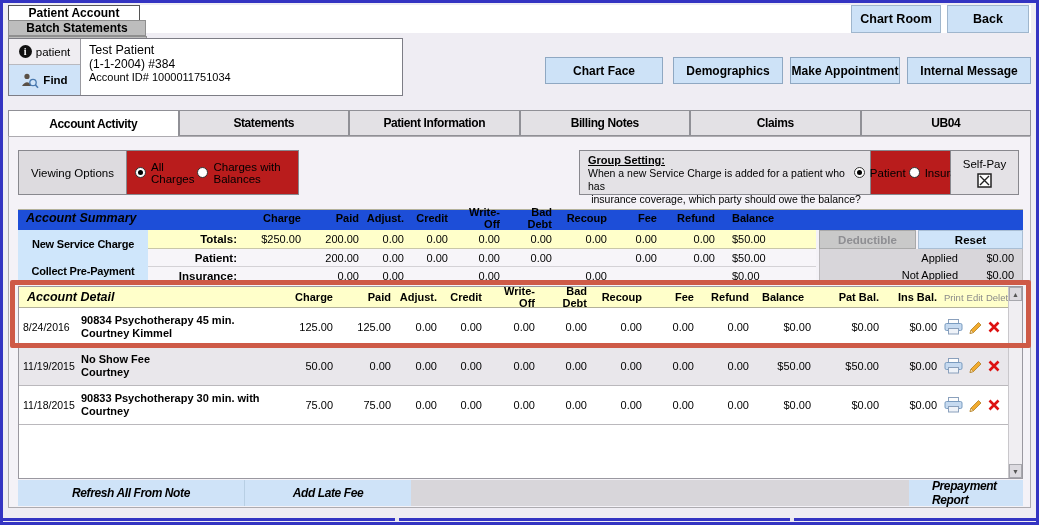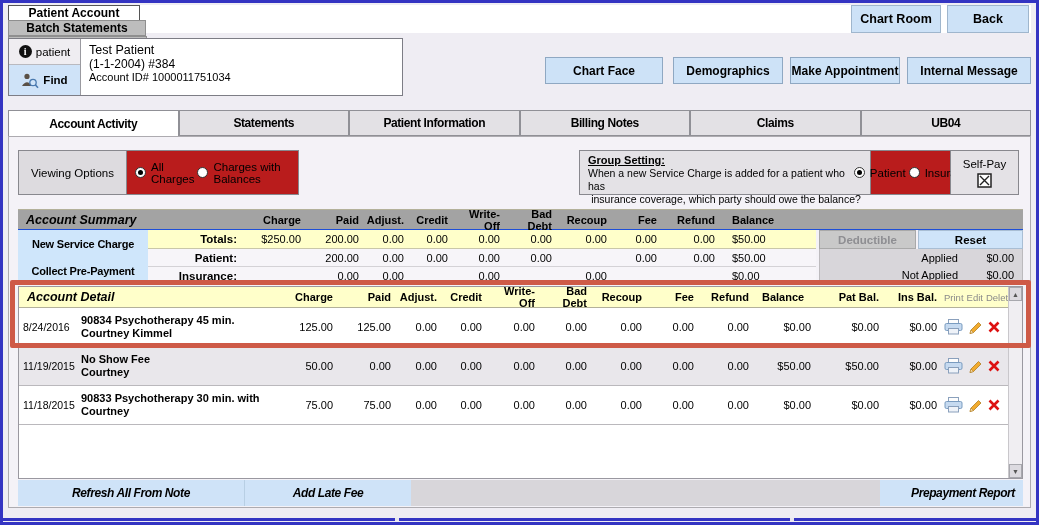--- a/index.html
+++ b/index.html
@@ -51,22 +51,22 @@
   .radio-row { display: flex; align-items: center; gap: 5px; }
   .radio { width: 11px; height: 11px; border: 1px solid #333; border-radius: 50%; background: #fff;
           display: flex; align-items: center; justify-content: center; flex: 0 0 11px; }
   .radio.sel::after { content: ""; width: 5px; height: 5px; background: #000; border-radius: 50%; }
   .gs-text { background: #e4e2e6; border: 1px solid #88888e; padding: 3px 6px 0 8px; font-size: 10.5px; line-height: 13px; }
   .gs-title { font-weight: bold; text-decoration: underline; font-size: 11px; }
   .selfpay { background: #e4e2e6; border: 1px solid #88888e; border-left: none; display: flex; flex-direction: column;
           align-items: center; justify-content: center; gap: 3px; font-size: 11.5px; }
 
   
-  .sum-header { left: 9px; top: 72px; width: 1005px; height: 21px; background: #a3a3a3;
-          border-top: 1px solid #b3b19a; border-bottom: 1px solid #1d4ed8; display: flex; align-items: center; }
+  .sum-header { left: 9px; top: 72px; width: 1005px; height: 21px; background: #1d4ed8;
+          border-top: 1px solid #b3b19a; border-bottom: 4px solid #1d4ed8; display: flex; align-items: center; }
   .sum-title { width: 225px; font-weight: bold; font-style: italic; font-size: 12.5px; padding-left: 8px; }
   .hc { font-weight: bold; font-size: 11px; text-align: right; padding-right: 7px; }
   .vc { font-size: 11px; text-align: right; padding-right: 7px; }
   .w0{width:65px}.w1{width:58px}.w2{width:45px}.w3{width:44px}.w4{width:52px}
   .w5{width:52px}.w6{width:55px}.w7{width:50px}.w8{width:58px}.w9{width:85px}
   .sum-btncol { left: 9px; top: 93px; width: 130px; height: 55px; background: #cfe6fb;
           display: flex; flex-direction: column; justify-content: space-around; align-items: center; }
   .sum-btn { font-weight: bold; font-size: 11px; letter-spacing: -0.2px; }
   .sum-rows { left: 139px; top: 93px; width: 668px; }
   .srow { display: flex; align-items: center; border-bottom: 1px solid #d4d2d6; }
@@ -106,21 +106,21 @@
   .redrect { left: 7px; top: 277px; width: 1021px; height: 68px; border: 5px solid #ce5a47;
           border-radius: 2px; z-index: 30; pointer-events: none; }
 
   
   .bottombar { left: 9px; top: 343px; width: 1005px; height: 26px; display: flex; }
   .bb-btn { background: #cfe3f8; display: flex; align-items: center; justify-content: center;
           font-weight: bold; font-size: 12px; letter-spacing: -0.4px; font-style: italic; }
   .bb1 { width: 227px; border-right: 1px solid #b8cfe4; }
   .bb2 { width: 166px; }
   .bb-fill { flex: 1; background: #d8d6da; }
-  .bb3 { width: 143px; padding-left: 23px; }
+  .bb3 { width: 114px; padding-left: 23px; }
 
   .bottomline { left: 0; right: 0; bottom: 1px; height: 3px; background: #3434c2; }
   .bl-gap { position: absolute; top: 0; width: 4px; height: 3px; background: #e8e6ec; }
 </style>
 </head>
 <body>
 
 <div class="window">
   <div class="inner">
 

